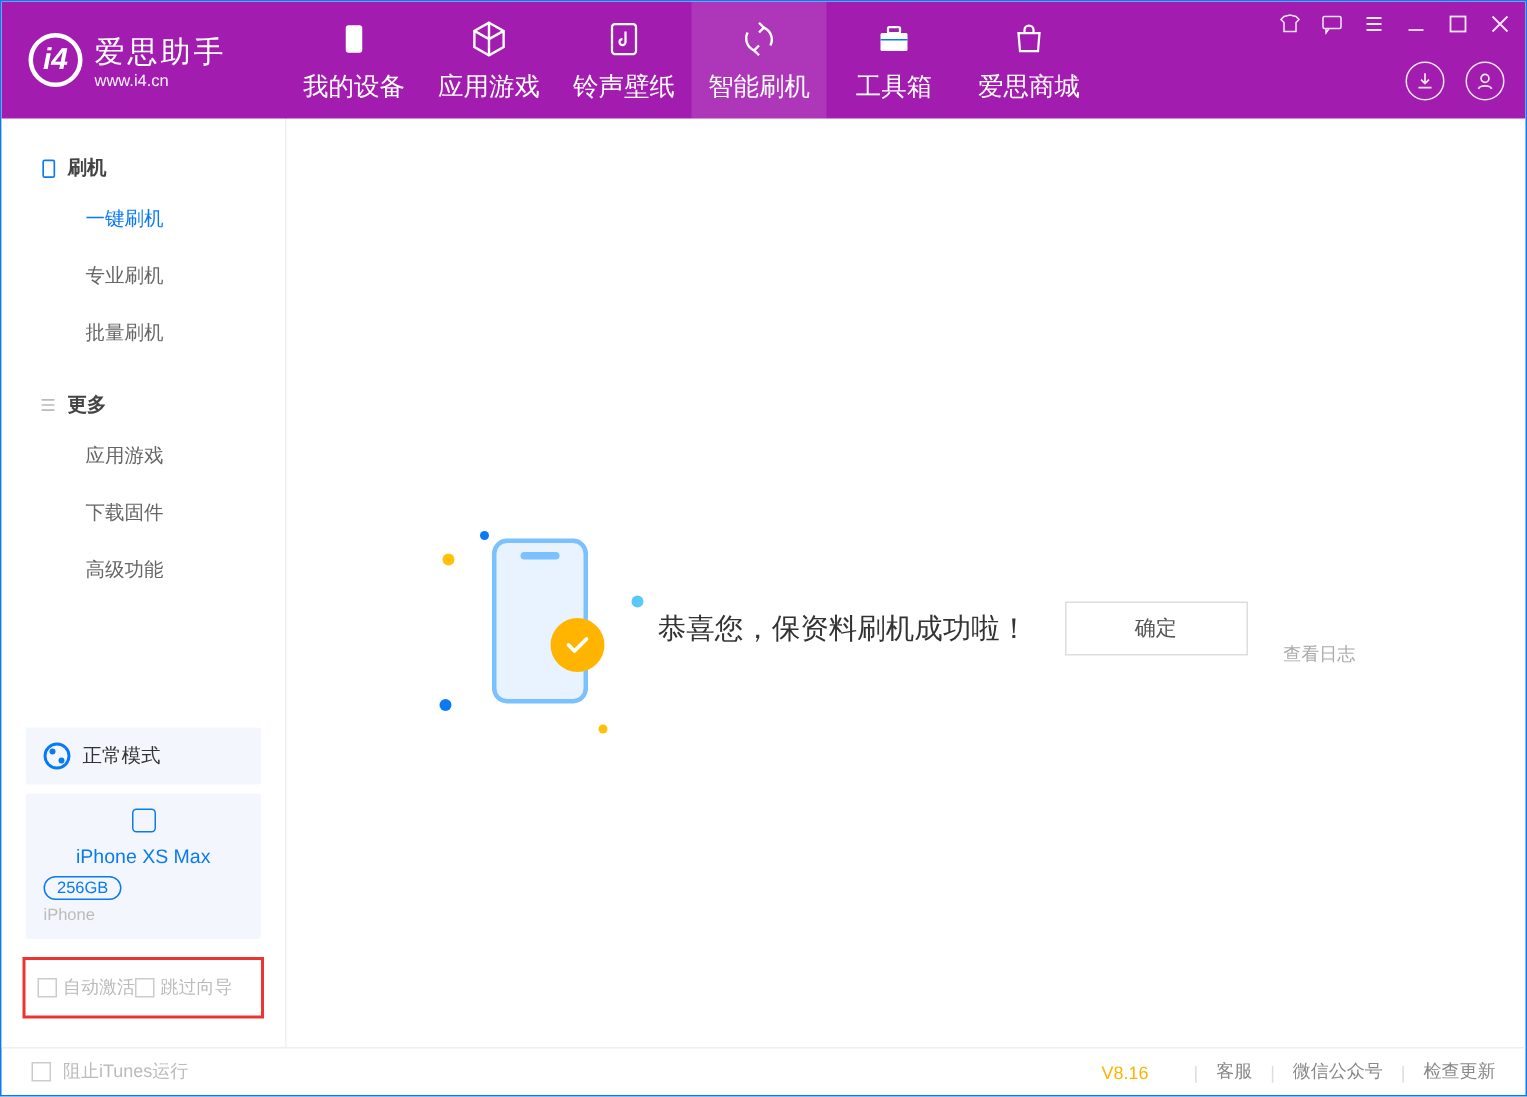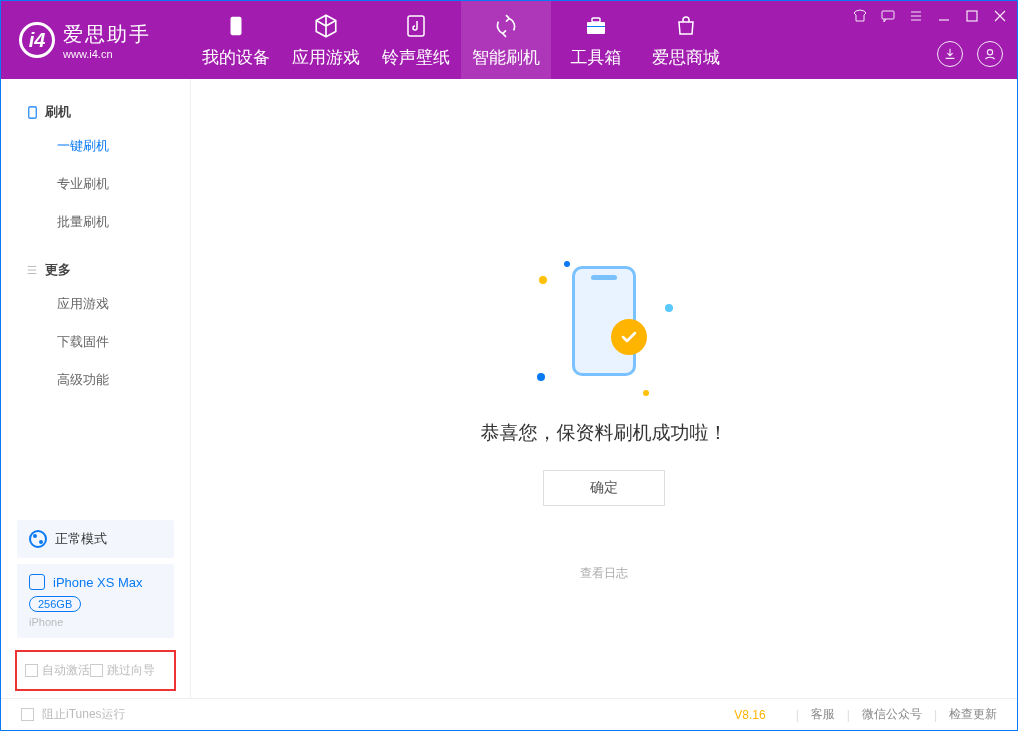--- a/index.html
+++ b/index.html
@@ -28,29 +28,29 @@
 .side-section-title .sec-icon { width: 14px; height: 14px; display: inline-flex; align-items: center; justify-content: center; }
 .side-item { padding: 10px 16px 10px 56px; font-size: 13px; color: #666; cursor: pointer; }
 .side-item.selected { color: #0a7af4; }
 .sidebar-spacer { flex: 1; }
 .status-box { margin: 6px 16px; background: #f3f7fd; border-radius: 2px; padding: 10px 12px; font-size: 13px; color: #333; display: flex; align-items: center; gap: 8px; text-align: right; }
 .status-icon { width: 18px; height: 18px; border: 2px solid #0a7af4; border-radius: 50%; position: relative; }
 .status-icon::before, .status-icon::after { content:''; position:absolute; width:4px; height:4px; background:#0a7af4; border-radius:50%; }
 .status-icon::before { top:2px; left:2px; }
 .status-icon::after { bottom:2px; right:2px; }
 .device-box { margin: 0 16px 8px; background: #f3f7fd; border-radius: 2px; padding: 10px 12px; font-size: 13px; }
-.device-name { display: flex; align-items: center; gap: 8px; color: #0a7af4; font-weight: 500; }
+.device-name { display: flex; align-items: center; gap: 8px; color: #0a7af4; font-weight: 500; flex-direction: column; }
 .device-name .device-icon { width:16px; height:16px; border:1.5px solid #0a7af4; border-radius:3px; }
 .device-badge { display: inline-block; margin-top: 6px; padding: 1px 8px; border: 1px solid #0a7af4; border-radius: 10px; color: #0a7af4; font-size: 11px; }
 .device-type { margin-top: 4px; font-size: 11px; color: #bbb; }
-.checkbox-row { margin: 4px 14px 7px; padding: 10px 8px; border: 2px solid #e33; display: flex; font-size: 12px; color: #bbb; align-items: center; }
+.checkbox-row { margin: 4px 14px 19px; padding: 10px 8px; border: 2px solid #e33; display: flex; font-size: 12px; color: #bbb; align-items: center; }
 .cb { width: 13px; height: 13px; border: 1px solid #ccc; display: inline-block; margin-right: 4px; vertical-align: middle; }
 
 
-.main { flex: 1; display: flex; flex-direction: column; align-items: center; justify-content: center; gap: 24px; padding-top: 60px; }
+.main { flex: 1; display: flex; flex-direction: row; align-items: center; justify-content: center; gap: 24px; padding-top: 60px; }
 .phone-illus { width: 110px; height: 140px; position: relative; }
 .phone-illus .dot { position:absolute; border-radius:50%; }
 .phone-illus .d1 { width:8px; height:8px; background:#ffc107; top:20px; left:-10px; }
 .phone-illus .d2 { width:6px; height:6px; background:#0a7af4; top:5px; left:15px; }
 .phone-illus .d3 { width:8px; height:8px; background:#5ac8fa; top:48px; right:-14px; }
 .phone-illus .d4 { width:8px; height:8px; background:#0a7af4; bottom:15px; left:-12px; }
 .phone-illus .d5 { width:6px; height:6px; background:#ffc107; bottom:0; right:10px; }
 .phone-shape { width:64px; height:110px; border:3px solid #7ac1ff; border-radius:10px; margin:10px auto 0; position:relative; background:#e8f3ff; }
 .phone-shape::before { content:''; position:absolute; top:6px; left:50%; transform:translateX(-50%); width:26px; height:5px; background:#7ac1ff; border-radius:3px; }
 .check-badge { position:absolute; right:-14px; bottom:18px; width:36px; height:36px; background:#ffb400; border-radius:50%; display:flex; align-items:center; justify-content:center; }

